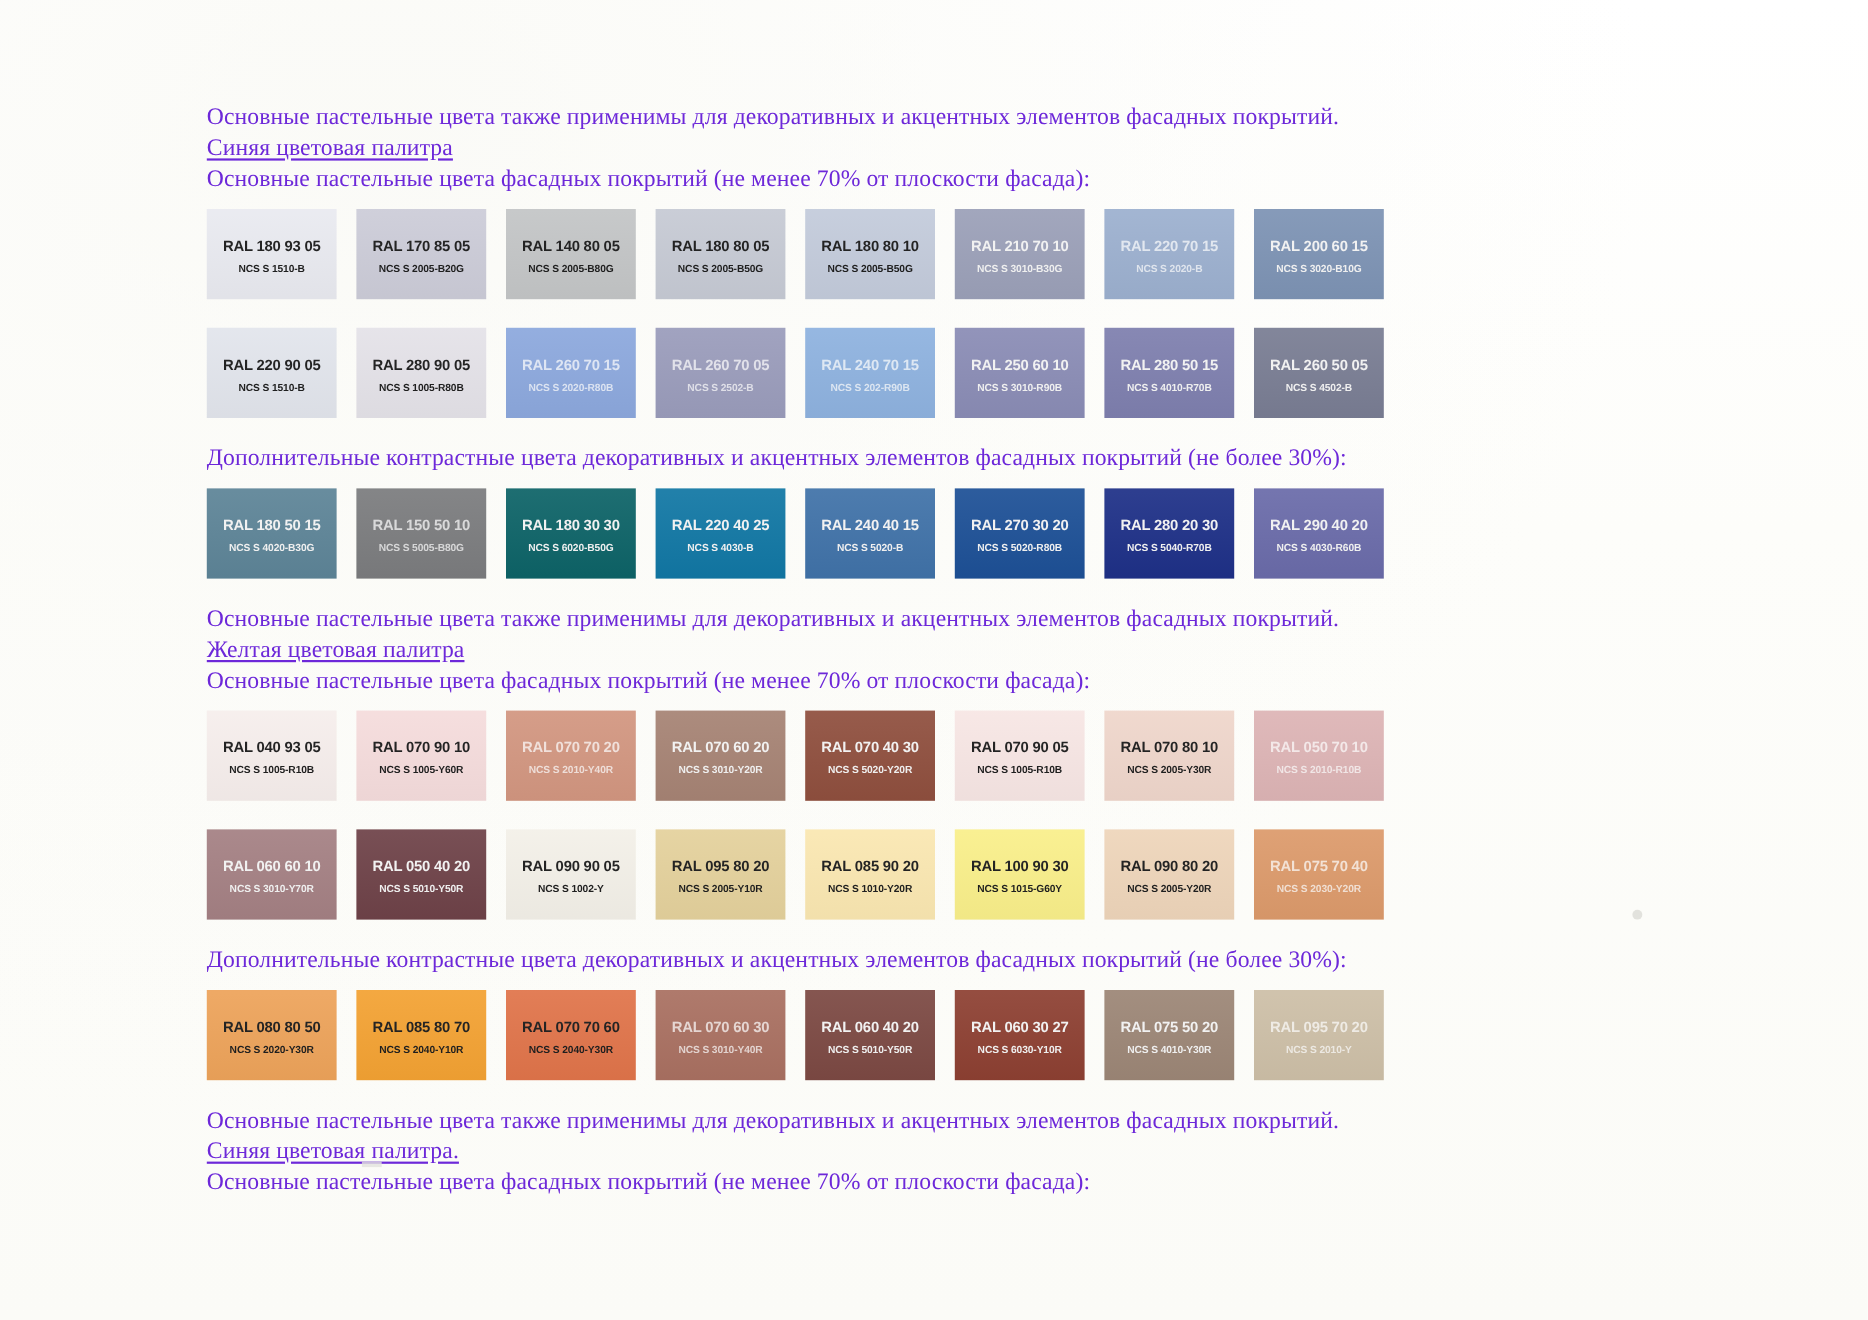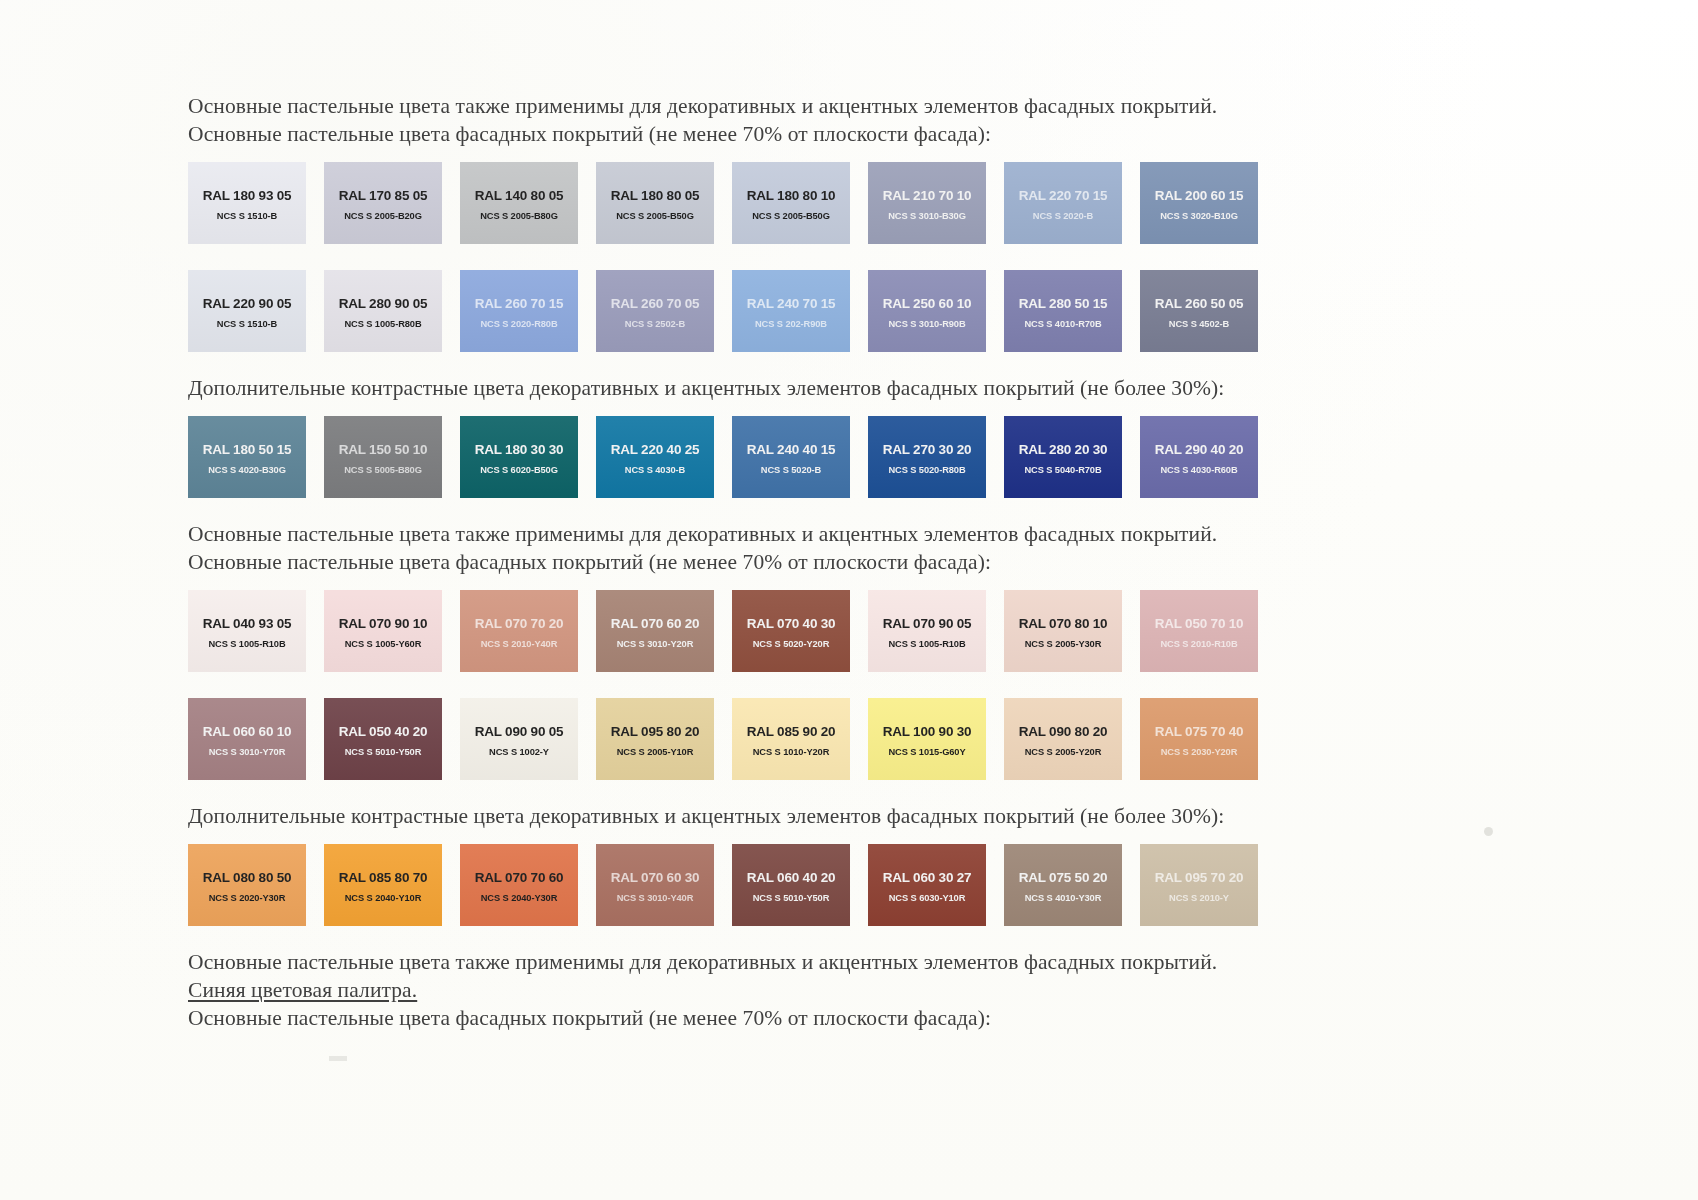--- a/index.html
+++ b/index.html
@@ -34,21 +34,21 @@
   #content {
     position: absolute;
     left: 188px;
     top: 92px;
     width: 1330px;
   }
   .para {
     font-family: "Liberation Serif", "DejaVu Serif", serif;
     font-size: 21.5px;
     line-height: 28px;
-    color: #404040;
+    color: #6d28d9;
     letter-spacing: 0.1px;
     white-space: nowrap;
   }
   .para.sub {
     text-decoration: underline;
     text-underline-offset: 3px;
   }
   .spacer-m { height: 18px; }
 
   
@@ -123,20 +123,21 @@
 </style>
 </head>
 <body>
 
 <div id="page">
   <div id="scan-tint"></div>
 
   <div id="content">
 
     <div class="para">Основные пастельные цвета также применимы для декоративных и акцентных элементов фасадных покрытий.</div>
+    <div class="para sub">Синяя цветовая палитра</div>
     <div class="para">Основные пастельные цвета фасадных покрытий (не менее 70% от плоскости фасада):</div>
 
     <div class="swatch-row">
         <div class="swatch dark-text" style="background: rgb(233, 234, 240);">
           <div class="ral">RAL 180 93 05</div>
           <div class="ncs">NCS S 1510-B</div>
         </div>
         <div class="swatch dark-text" style="background: rgb(204, 204, 216);">
           <div class="ral">RAL 170 85 05</div>
           <div class="ncs">NCS S 2005-B20G</div>
@@ -236,20 +237,21 @@
         </div>
         <div class="swatch light-text" style="background: rgb(106, 107, 169);">
           <div class="ral">RAL 290 40 20</div>
           <div class="ncs">NCS S 4030-R60B</div>
         </div>
       </div>
 
     <div class="spacer-m"></div>
 
     <div class="para">Основные пастельные цвета также применимы для декоративных и акцентных элементов фасадных покрытий.</div>
+    <div class="para sub">Желтая цветовая палитра</div>
     <div class="para">Основные пастельные цвета фасадных покрытий (не менее 70% от плоскости фасада):</div>
 
     <div class="swatch-row">
         <div class="swatch dark-text" style="background: rgb(246, 238, 236);">
           <div class="ral">RAL 040 93 05</div>
           <div class="ncs">NCS S 1005-R10B</div>
         </div>
         <div class="swatch dark-text" style="background: rgb(245, 220, 220);">
           <div class="ral">RAL 070 90 10</div>
           <div class="ncs">NCS S 1005-Y60R</div>

